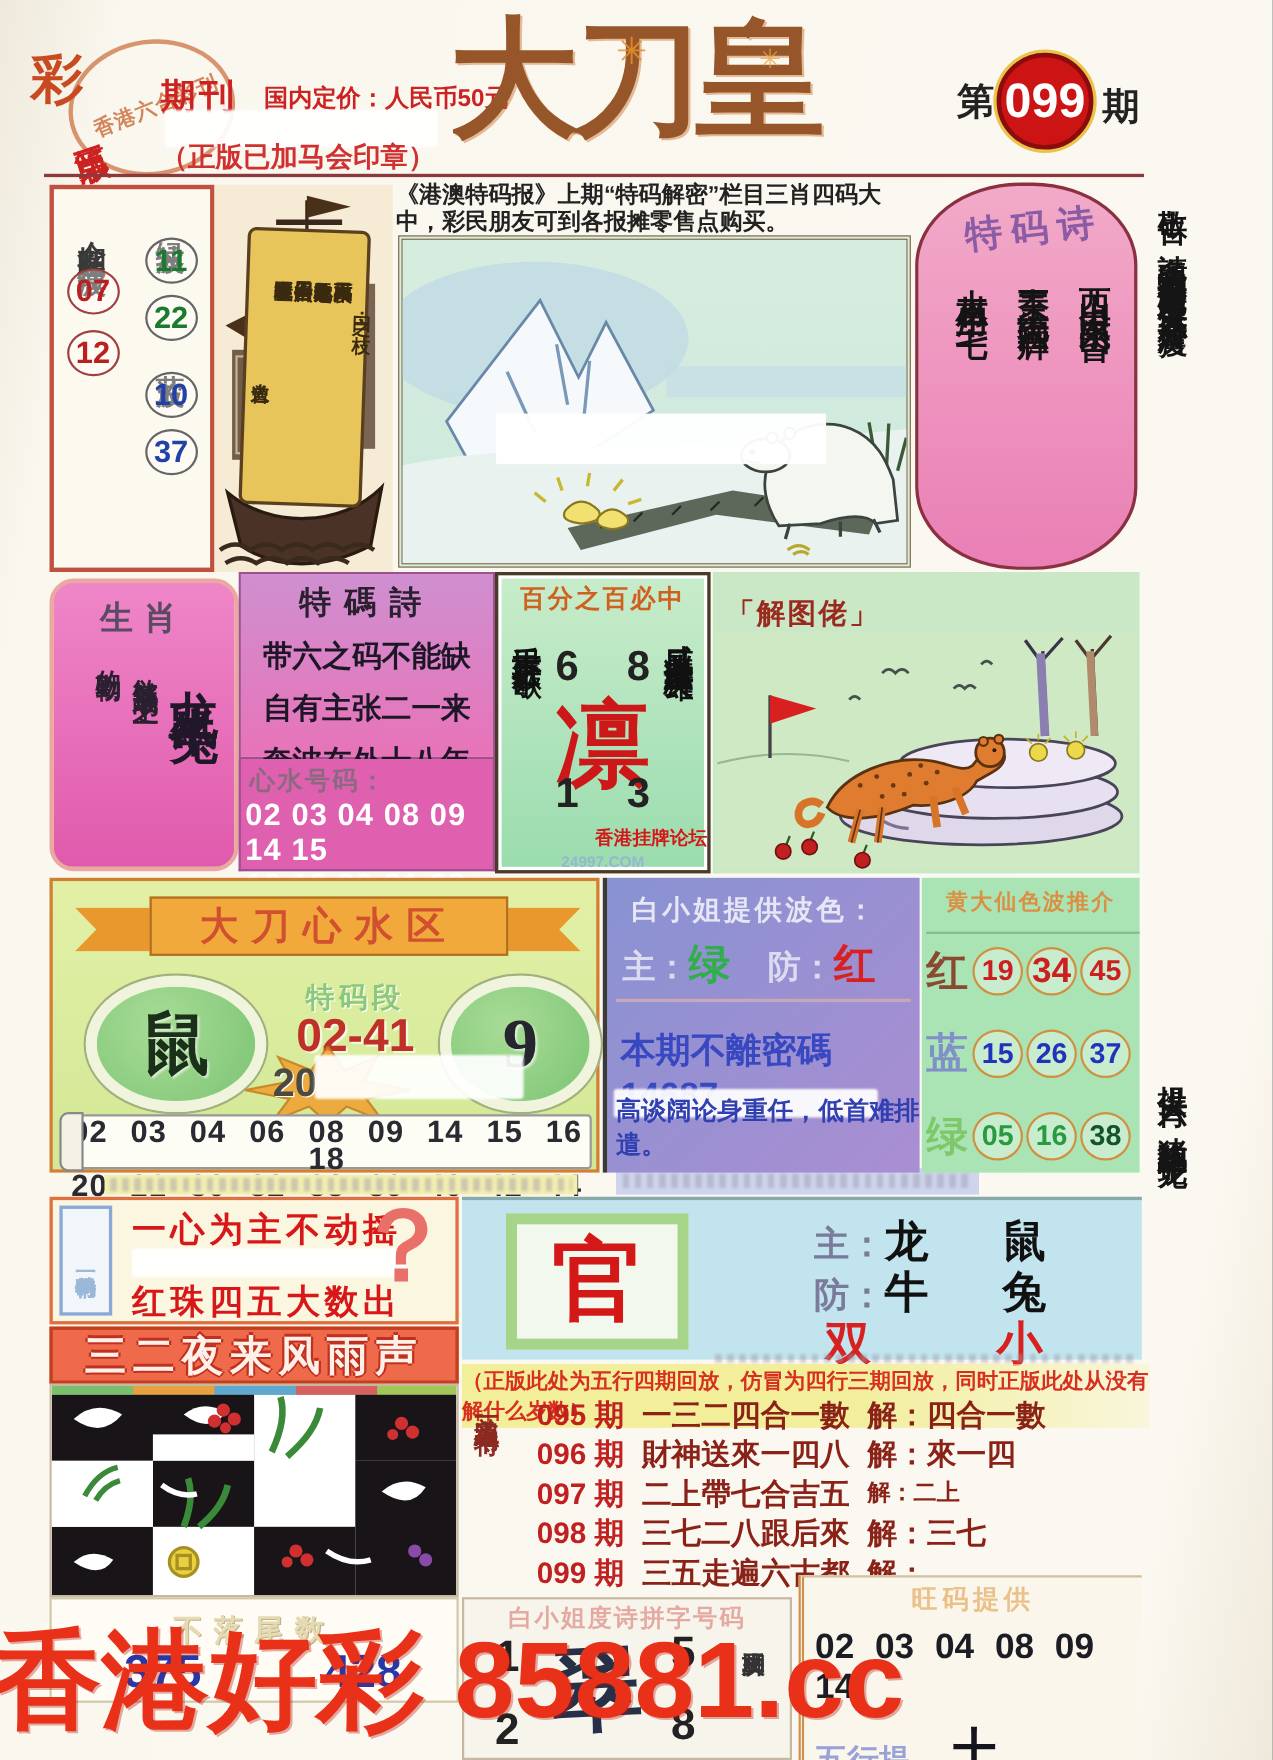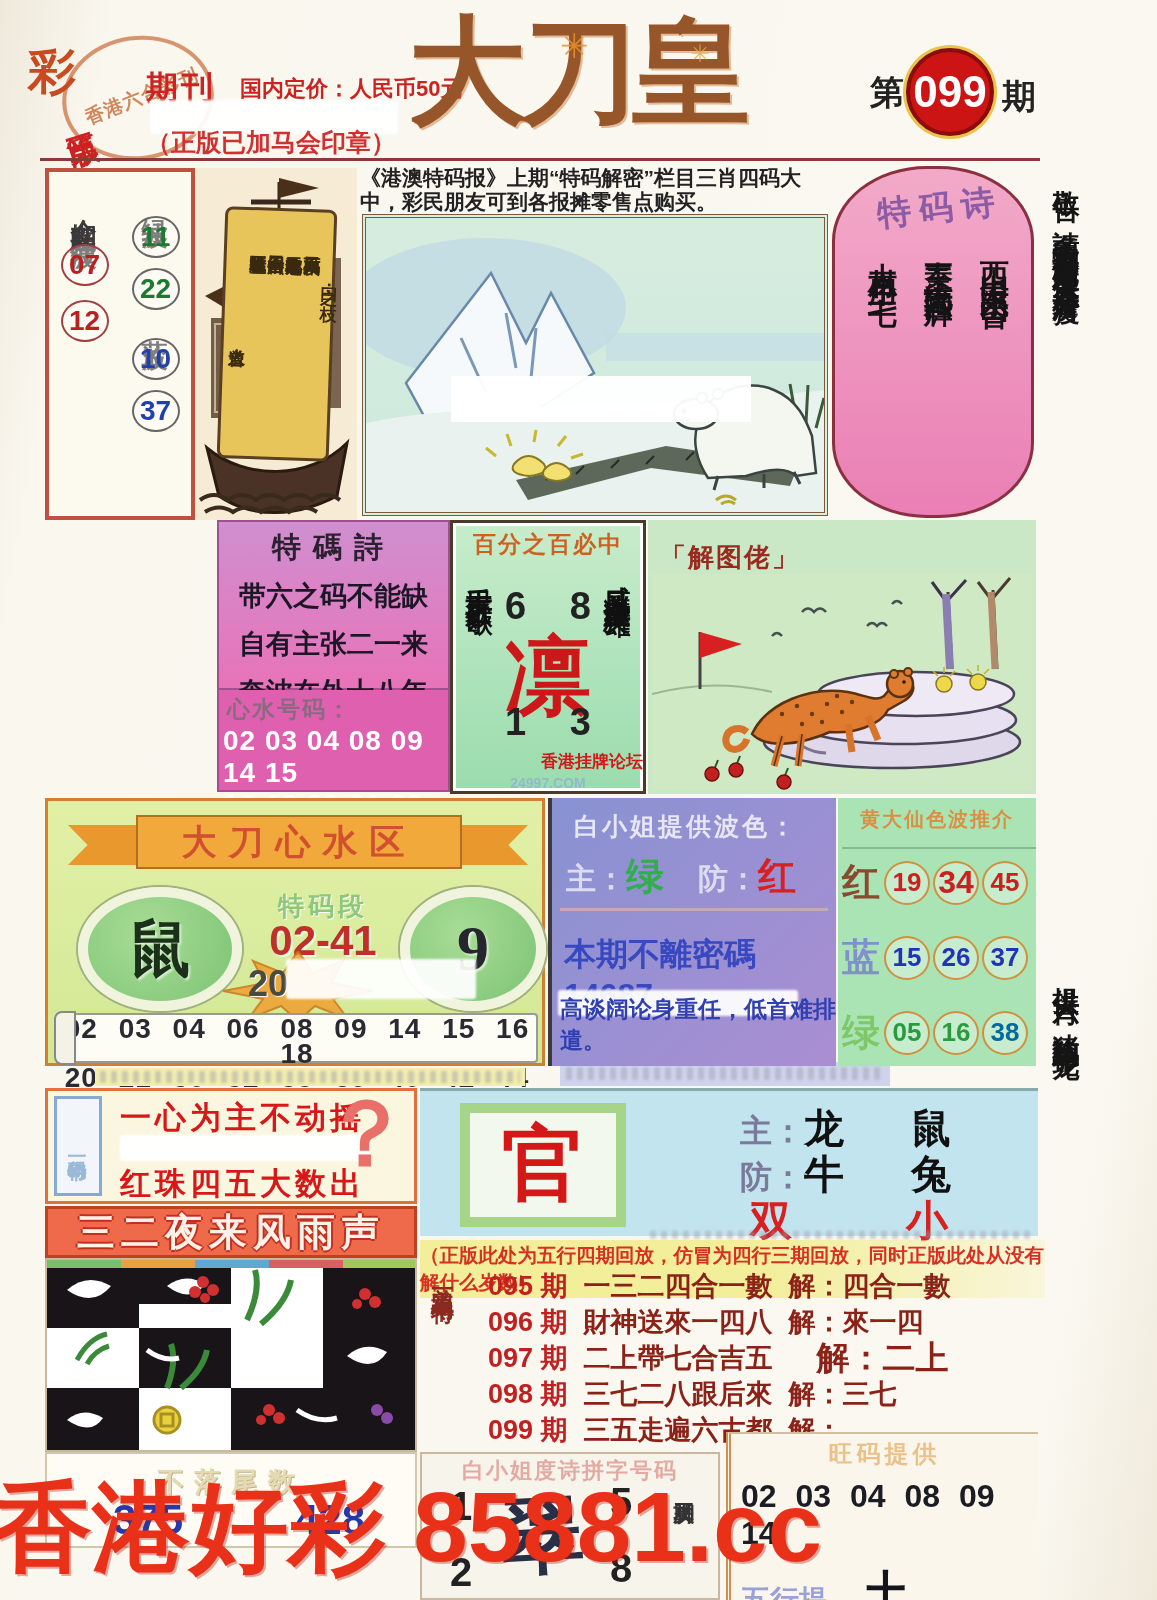--- a/index.html
+++ b/index.html
@@ -127,20 +127,28 @@
 
   <div class="abs" style="left:832px;top:166px;width:202px;height:352px;background:linear-gradient(180deg,#f2aac8,#ea7fb5);border:3px solid #8a3040;border-radius:95px/75px;">
     <div class="abs b" style="left:30px;top:16px;width:150px;text-align:center;font-size:34px;color:#7a4fa0;opacity:.85;transform:rotate(-6deg);letter-spacing:8px;font-family:'Liberation Serif',serif;">特码诗</div>
     <div class="abs vtext" style="left:18px;top:70px;height:270px;width:170px;font-weight:bold;font-size:29px;color:#141414;line-height:56px;letter-spacing:6px;">
       <div>西山出没东山昏</div>
       <div>秦王一统六国辉</div>
       <div>大材小用二三七</div>
     </div>
   </div>
 
+  <div class="abs" style="left:45px;top:526px;width:172px;height:266px;background:linear-gradient(180deg,#ef86c8,#e05aac);border:4px solid #eaa8a0;border-radius:22px;">
+    <div class="b center" style="font-size:30px;color:#5a4a62;letter-spacing:10px;margin-top:12px;">生肖</div>
+    <div class="vtext" style="height:195px;margin:8px auto 0;width:150px;padding-right:4px;">
+      <div class="b" style="font-size:45px;color:#201828;line-height:52px;letter-spacing:8px;font-family:'Liberation Serif',serif;">龙鼠牛兔</div>
+      <div class="b" style="font-size:23px;color:#2a2030;line-height:34px;padding-top:8px;letter-spacing:3px;">欲钱买战场之上</div>
+      <div class="b" style="font-size:23px;color:#2a2030;line-height:34px;letter-spacing:3px;">的勤物</div>
+    </div>
+  </div>
 
   <div class="abs" style="left:217px;top:520px;width:233px;height:272px;">
     <div class="abs" style="left:0;top:0;width:233px;height:170px;background:linear-gradient(180deg,#cf8fd0,#e873b8);border:2px solid #a05090;">
       <div class="b center" style="font-size:29px;color:#2a2030;letter-spacing:12px;margin-top:6px;">特碼詩</div>
       <div class="b center" style="font-size:27px;color:#1c1626;margin-top:10px;">带六之码不能缺</div>
       <div class="b center" style="font-size:27px;color:#1c1626;margin-top:12px;">自有主张二一来</div>
       <div class="b center" style="font-size:27px;color:#1c1626;margin-top:12px;">奔波在外十八年</div>
     </div>
     <div class="abs" style="left:0;top:170px;width:233px;height:102px;background:#e060b0;border:2px solid #a05090;border-top:none;">
       <div class="b" style="font-size:23px;color:#8a6a80;margin:4px 0 0 8px;letter-spacing:2px;">心水号码：</div>
@@ -269,21 +277,21 @@
     <div style="display:flex;align-items:center;margin:24px 0 0 4px;">
       <span class="b" style="font-size:38px;color:#8090c8;margin-right:4px;">蓝</span>
       <span class="circ b" style="width:46px;height:44px;color:#2233bb;border-color:#d09040;font-size:26px;">15</span>
       <span class="circ b" style="width:46px;height:44px;color:#2233bb;border-color:#d09040;font-size:26px;margin-left:3px;">26</span>
       <span class="circ b" style="width:46px;height:44px;color:#2233bb;border-color:#d09040;font-size:26px;margin-left:3px;">37</span>
     </div>
     <div style="display:flex;align-items:center;margin:24px 0 0 4px;">
       <span class="b" style="font-size:38px;color:#7ec86a;margin-right:4px;">绿</span>
       <span class="circ b" style="width:46px;height:44px;color:#2a9a40;border-color:#d09040;font-size:26px;">05</span>
       <span class="circ b" style="width:46px;height:44px;color:#2a9a40;border-color:#d09040;font-size:26px;margin-left:3px;">16</span>
-      <span class="circ b" style="width:46px;height:44px;color:#0369a1;border-color:#d09040;font-size:26px;margin-left:3px;">38</span>
+      <span class="circ b" style="width:46px;height:44px;color:#14532d;border-color:#d09040;font-size:26px;margin-left:3px;">38</span>
     </div>
   </div>
 
   <div class="abs" style="left:45px;top:1088px;width:372px;height:116px;background:#fbf6e0;border:3px solid #e07040;">
     <div class="abs vtext b center" style="left:6px;top:5px;width:48px;height:100px;border:3px solid #88a8d8;background:#f2f6fb;font-size:19px;color:#9ab8d8;line-height:44px;">特码一句中特</div>
     <div class="abs b" style="left:72px;top:6px;font-size:31px;color:#d81818;letter-spacing:4px;">一心为主不动摇</div>
     <div class="abs blur-patch" style="left:72px;top:44px;width:250px;height:26px;"></div>
     <div class="abs b" style="left:72px;top:72px;font-size:31px;color:#d81818;letter-spacing:4px;">红珠四五大数出</div>
     <div class="abs b" style="right:2px;top:-4px;font-size:92px;color:#e87068;line-height:1;">？</div>
   </div>
@@ -379,21 +387,21 @@
         <span class="b" style="font-size:27px;color:#8a2218;">解：四合一數</span>
       </div>
       <div style="display:flex;gap:16px;line-height:36px;">
         <span class="b" style="font-size:27px;color:#c02020;">096 期</span>
         <span class="b" style="font-size:27px;color:#8a2218;">財神送來一四八</span>
         <span class="b" style="font-size:27px;color:#8a2218;">解：來一四</span>
       </div>
       <div style="display:flex;gap:16px;line-height:36px;">
         <span class="b" style="font-size:27px;color:#c02020;">097 期</span>
         <span class="b" style="font-size:27px;color:#8a2218;">二上帶七合吉五</span>
-        <span class="b" style="font-size:33px;color:#8a2218;margin-left:28px;">解：二上</span>
+        <span class="b" style="font-size:21px;color:#8a2218;">解：二上</span>
       </div>
       <div style="display:flex;gap:16px;line-height:36px;">
         <span class="b" style="font-size:27px;color:#c02020;">098 期</span>
         <span class="b" style="font-size:27px;color:#8a2218;">三七二八跟后來</span>
         <span class="b" style="font-size:27px;color:#8a2218;">解：</span>
         <span class="b" style="font-size:27px;color:#8a2218;margin-left:-16px;">三七</span>
       </div>
       <div style="display:flex;gap:16px;line-height:36px;">
         <span class="b" style="font-size:27px;color:#c02020;">099 期</span>
         <span class="b" style="font-size:27px;color:#8a2218;">三五走遍六古都</span>

